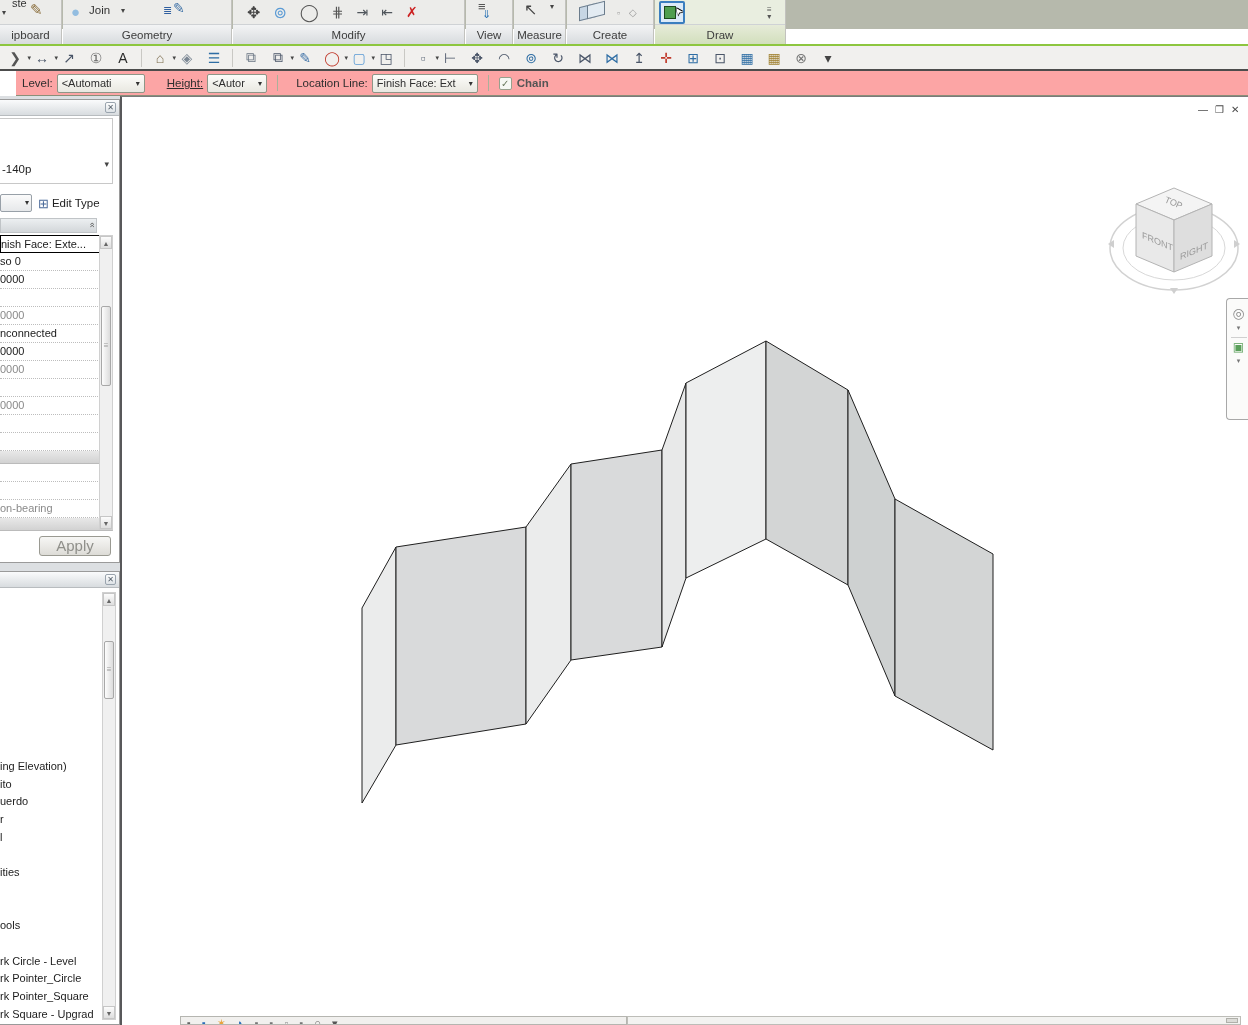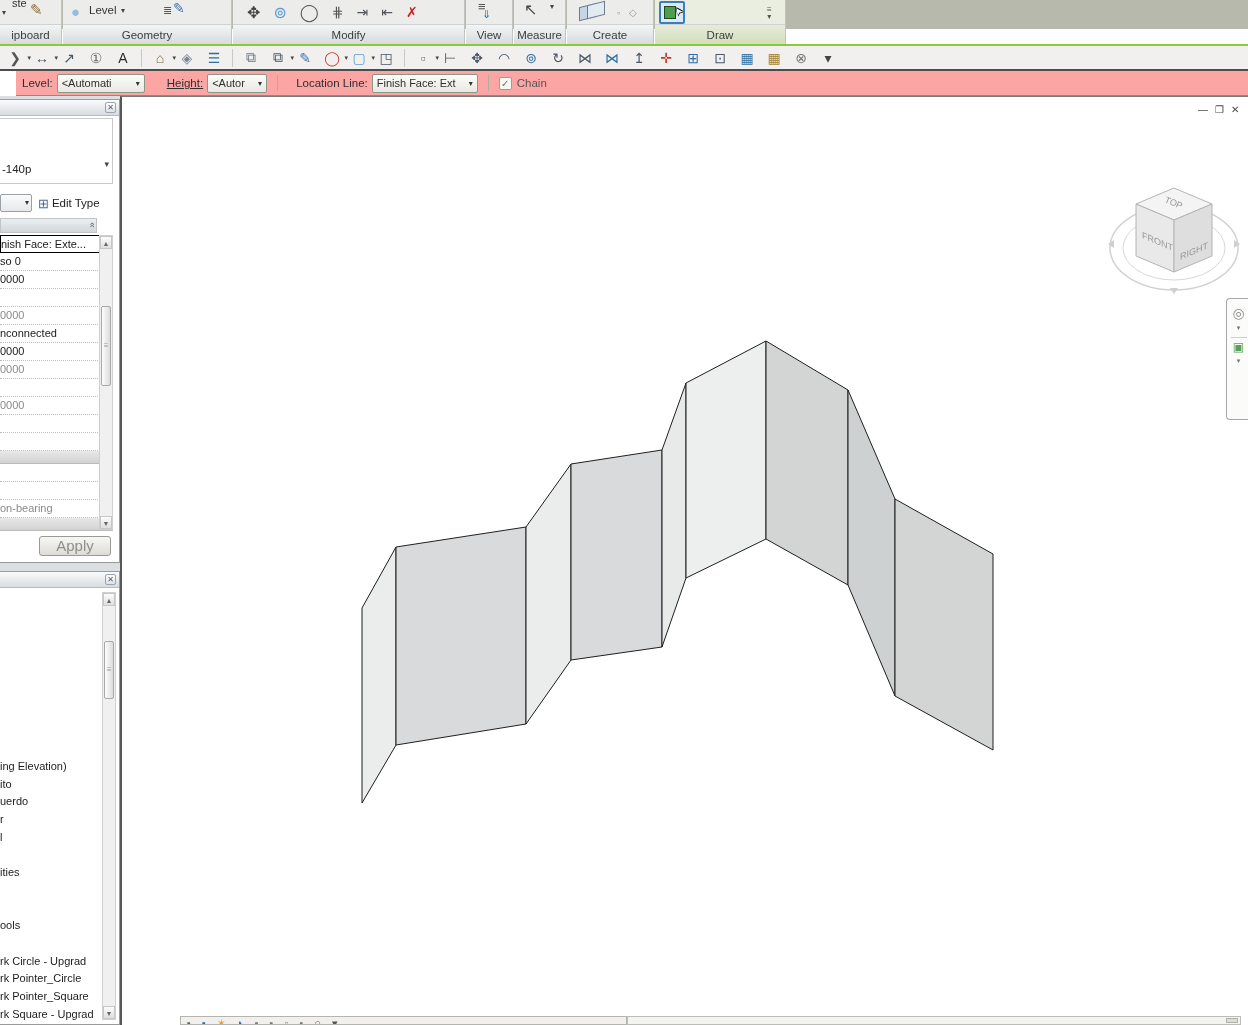--- a/index.html
+++ b/index.html
@@ -144,21 +144,21 @@
 <div class="ribbon">
   <div class="rpanel p-clip">
     <span class="ricon" style="left:12px; top:-3px; font-size:11px; color:#333;">ste</span>
     <span class="ricon" style="left:2px; top:8px; font-size:8px; color:#444;">▾</span>
     <span class="ricon" style="left:30px; top:1px; font-size:15px; color:#8a6d3b;">✎</span>
     <div class="plabel">ipboard</div>
   </div>
 
   <div class="rpanel p-geom">
     <span class="ricon join-dot" style="left:8px; top:3px;">●</span>
-    <span class="ricon" style="left:26px; top:4px; font-size:11.5px; color:#333;">Level</span>
+    <span class="ricon" style="left:26px; top:4px; font-size:11.5px; color:#333;">Join</span>
     <span class="ricon" style="left:58px; top:6px; font-size:8px; color:#444;">▾</span>
     <span class="ricon" style="left:100px; top:4px; font-size:11px; color:#2f5fa0;">≣</span>
     <span class="ricon" style="left:110px; top:0px; font-size:14px; color:#3a6ea5;">✎</span>
     <div class="plabel">Geometry</div>
   </div>
 
   <div class="rpanel p-mod">
     <div style="position:absolute; left:14px; top:0px; display:flex; gap:13px; align-items:center; height:24px;">
 
         <span class="mico" style="color: rgb(69, 69, 69); font-size: 16px;">✥</span>
@@ -294,21 +294,21 @@
   </span>
   <span class="obsep"></span>
   <span style="margin-left:8px;">Location Line:</span>
   <span class="dd" style="width:106px; margin-left:4px;">
     <span>Finish Face: Ext</span>
   </span>
   <span class="obsep"></span>
   <span class="chk">
     <span>✓</span>
   </span>
-  <span style="color:#555;">Chain</span>
+  <span style="color:#555;font-weight:bold;">Chain</span>
 </div>
 
 <div class="main">
 
   <div class="leftcol">
 
     <div class="palette props">
       <div class="phead">
         <span class="closebox">✕</span>
       </div>
@@ -427,21 +427,21 @@
           <div class="bitem">ities</div>
 
           <div class="bitem"></div>
 
           <div class="bitem"></div>
 
           <div class="bitem">ools</div>
 
           <div class="bitem"></div>
 
-          <div class="bitem">rk Circle - Upgrad</div>
+          <div class="bitem">rk Circle - Level</div>
 
           <div class="bitem">rk Pointer_Circle</div>
 
           <div class="bitem">rk Pointer_Square</div>
 
           <div class="bitem">rk Square - Upgrad</div>
         </div>
       <div class="vscroll vs-browser">
         <div class="sarr up">▲</div>
         <div class="sthumb" style="top:48px; height:58px; line-height:56px;">≡</div>

